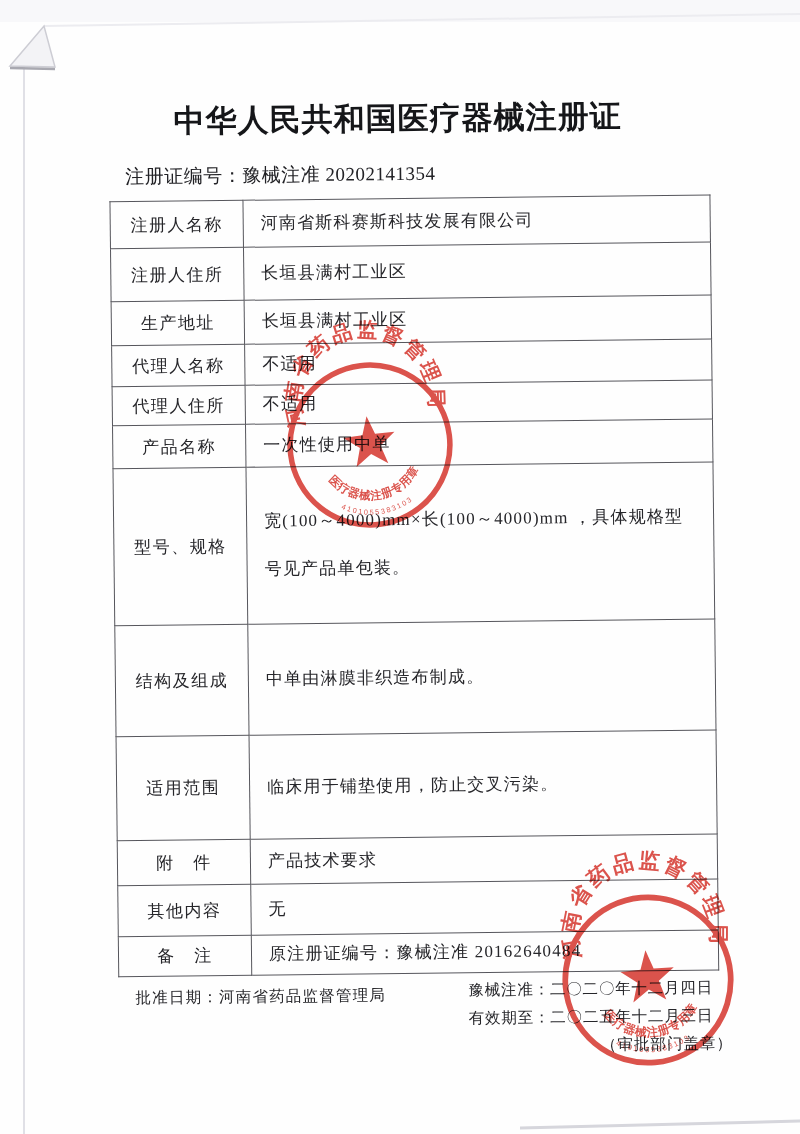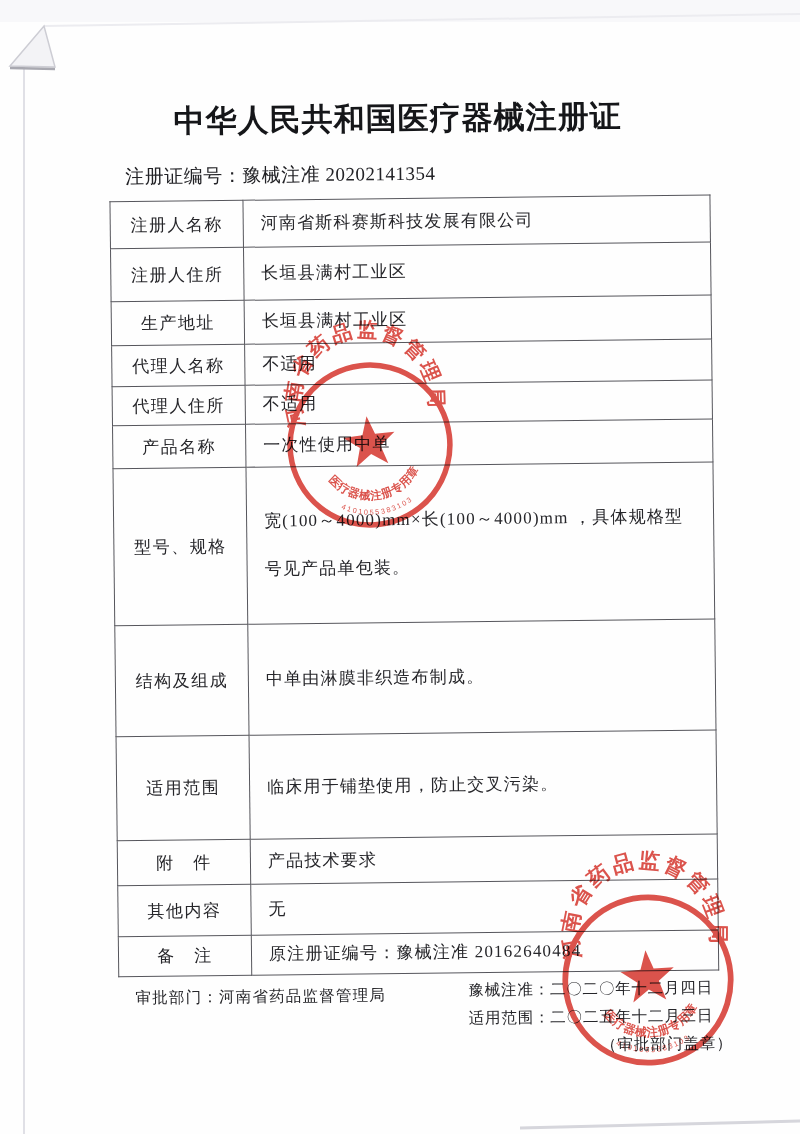--- a/index.html
+++ b/index.html
@@ -129,25 +129,25 @@
       <td class="lbl">其他内容</td>
       <td class="val">无</td>
     </tr>
     <tr style="height:39px">
       <td class="lbl">备　注</td>
       <td class="val">原注册证编号：豫械注准 20162640484</td>
     </tr>
   </tbody>
     </table>
 
-  <div class="dept"><span>审批部门：</span><span>河南省药品监督管理局</span></div>
+  <div class="dept"><span>批准日期：</span><span>河南省药品监督管理局</span></div>
 
   <div class="footer-right">
     <div class="line"><span>豫械注准：</span><span>二〇二〇年十二月四日</span></div>
-    <div class="line"><span>适用范围：</span><span>二〇二五年十二月三日</span></div>
+    <div class="line"><span>有效期至：</span><span>二〇二五年十二月三日</span></div>
     <div class="line seal-note">（审批部门盖章）</div>
   </div>
 
 </div>
 
 <div class="stamp" id="stamp1">
   <svg viewBox="0 0 200 200">
     <defs>
       <path id="s1-top" d="M 28.6,74 A 76,76 0 1 1 171.4,74"></path>
       <path id="s1-bot" d="M 47.6,136.7 A 64,64 0 0 0 152.4,136.7"></path>

